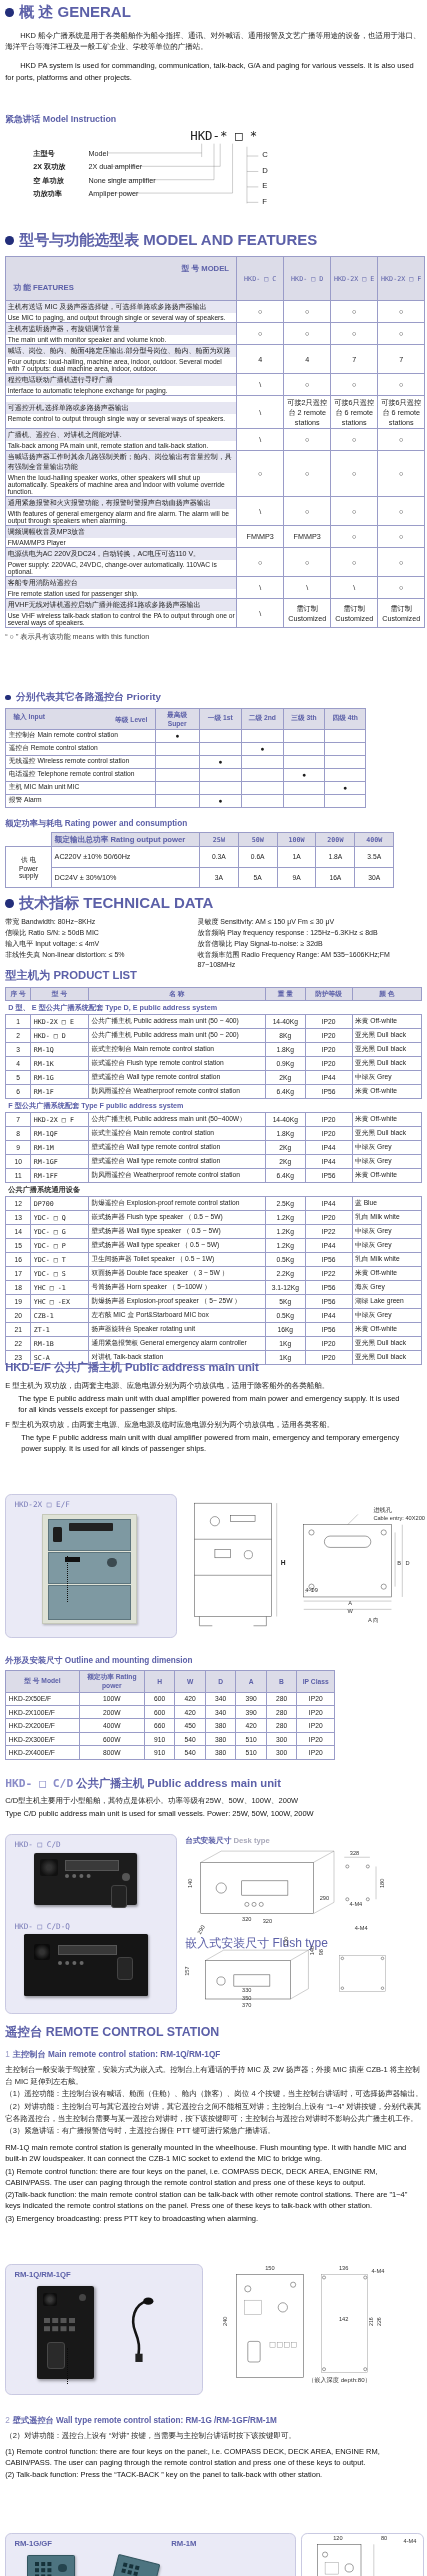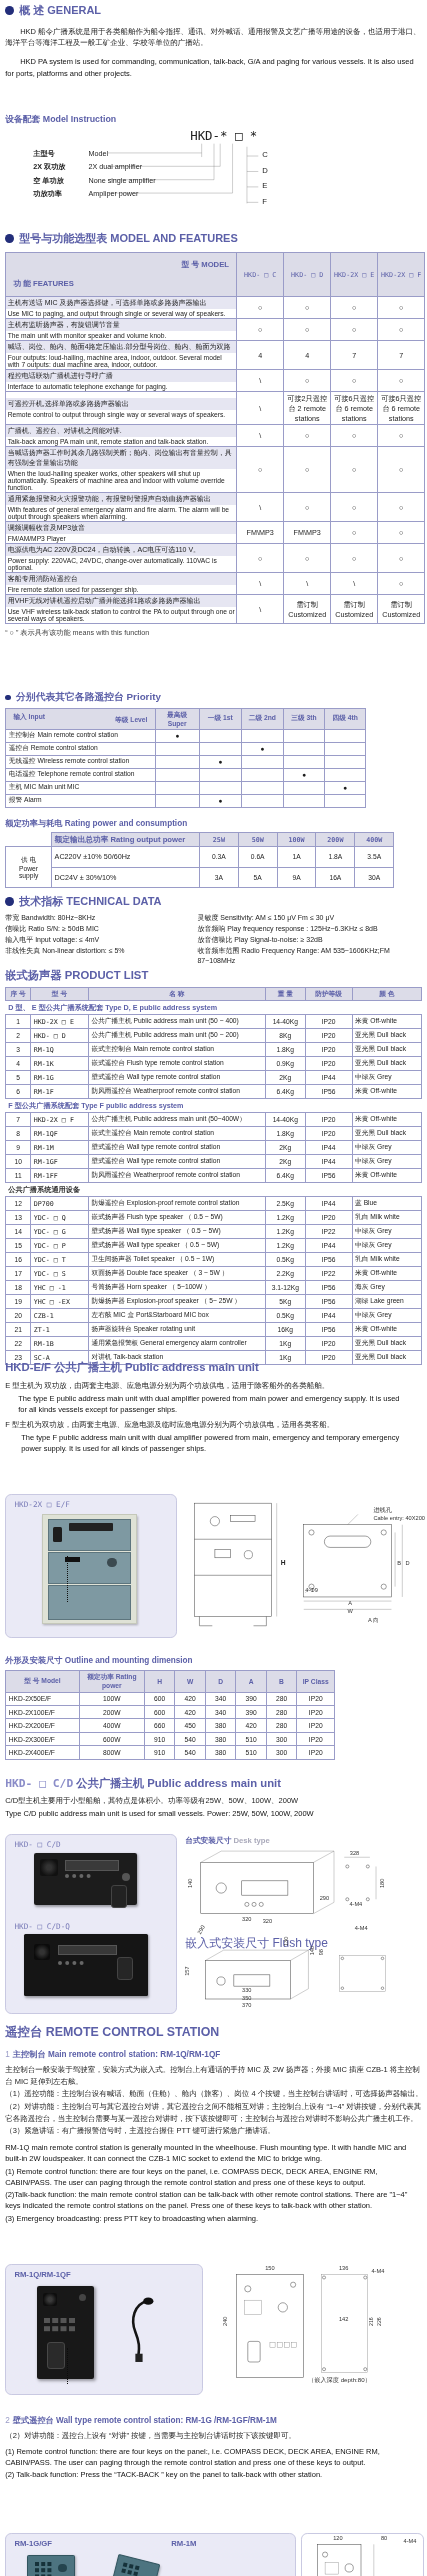--- a/index.html
+++ b/index.html
@@ -1,19 +1,19 @@
 <!DOCTYPE html>
 <html style="font-size:8.2px"><head>
 <meta charset="utf-8">
 <style>
   html,body{margin:0;padding:0;background:#fff;}
   body{width:428px;font-family:"Liberation Sans","DejaVu Sans",sans-serif;color:#1c1c1c;}
   #page{position:relative;width:428px;height:4080px;overflow:hidden;background:#fff;}
   .blk{position:absolute;left:5.2px;right:5.2px;}
-  .h1{display:flex;align-items:center;gap:5.2px;color:#5c60a8;font-size:11px;font-weight:bold;}
+  .h1{display:flex;align-items:center;gap:5.2px;color:#5c60a8;font-size:15px;font-weight:bold;}
   .h1 .bullet{width:8.8px;height:8.8px;border-radius:50%;background:#232e7a;flex:0 0 auto;}
   .h1 .bullet.small{width:5.7px;height:5.7px;}
   .h2{color:#5c60a8;font-size:8.2px;font-weight:bold;}
   .h2big{color:#5c60a8;font-size:11.3px;font-weight:bold;}
   .numtitle{color:#5c60a8;font-size:8.2px;font-weight:bold;}
   .numtitle .no{color:#9a9cc8;font-weight:normal;margin-right:3.1px;}
   .zhp{font-size:7.5px;line-height:1.55;}
   .enp{font-size:7.5px;line-height:1.5;color:#111;}
   .indent{ text-indent:2em;}
   .mono{font-family:"DejaVu Sans Mono",monospace;}
@@ -46,21 +46,21 @@
   <div class="blk" style="top:3.1px">
     <div class="h1">
         <span class="bullet"></span>
         <span><span>概 述</span> <span>GENERAL</span></span>
       </div>
     <p class="zhp indent">HKD 船令广播系统是用于各类船舶作为船令指挥、通讯、对外喊话、通用报警及文艺广播等用途的设备，也适用于港口、海洋平台等海洋工程及一般工矿企业、学校等单位的广播站。</p>
     <p class="enp indent">HKD PA system is used for commanding, communication, talk-back, G/A and paging for various vessels. It is also used for ports, platforms and other projects.</p>
   </div>
 
   <div class="blk" style="top:114px">
-    <div class="h2" style="font-size:8.8px"><span>设备配套</span> <span>Model Instruction</span></div>
+    <div class="h2" style="font-size:8.8px"><span>紧急讲话</span> <span>Model Instruction</span></div>
     <div style="position:relative;height:93px">
       <div class="mono" style="position:absolute;left:185px;top:2.1px;font-size:12.4px;color:#222">HKD-* □ *</div>
       <svg width="417" height="93" style="position:absolute;left:0;top:0" viewBox="0 0 810 180">
         <g class="drawthin">
           <path d="M382,34 L382,52 L200,52 M382,52 L382,60"></path>
           <path d="M418,34 L418,78 L200,78"></path>
           <path d="M406,34 L406,104 L200,104"></path>
           <path d="M442,34 L442,130 L200,130"></path>
           <path d="M470,40 L470,150 M470,58 L492,58 M470,88 L492,88 M470,118 L492,118 M470,148 L492,148"></path>
         </g>
@@ -406,21 +406,21 @@
 
       <div class="zhp" style="font-size:7px">灵敏度  Sensitivity:  AM  ≤  150 μV  Fm  ≤  30 μV</div>
           <div class="zhp" style="font-size:7px">放音频响  Play frequency response :   125Hz~6.3KHz  ≤  8dB</div>
           <div class="zhp" style="font-size:7px">放音信噪比  Play Signal-to-noise:   ≥  32dB</div>
           <div class="zhp" style="font-size:7px">收音频率范围  Radio  Frequency Range: AM  535~1606KHz;FM 87~108MHz</div>
         </div>
     </div>
   </div>
 
   <div class="blk" style="top:968px">
-    <div class="h2big"><span>嵌式扬声器</span> <span>PRODUCT LIST</span></div>
+    <div class="h2big"><span>型主机为</span> <span>PRODUCT LIST</span></div>
     <table class="tb" style="margin-top:4.1px;width:417px">
       <colgroup>
           <col style="width:25px">
           <col style="width:58px">
           <col style="width:178px">
           <col style="width:40px">
           <col style="width:47px">
           <col style="width:70px">
         </colgroup>
       <thead>

